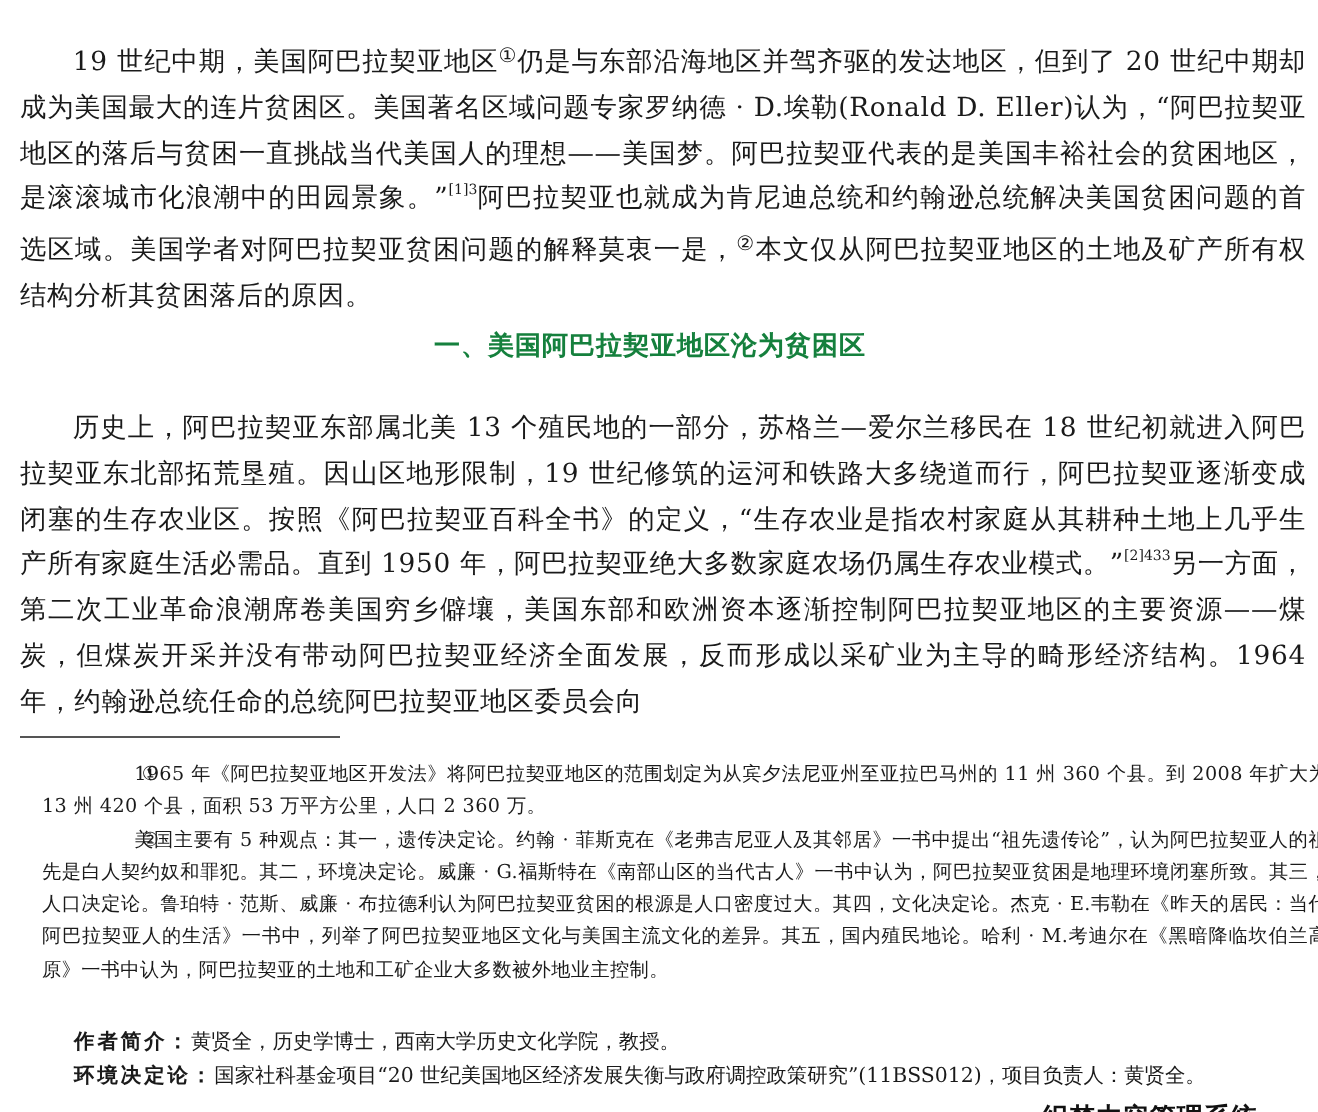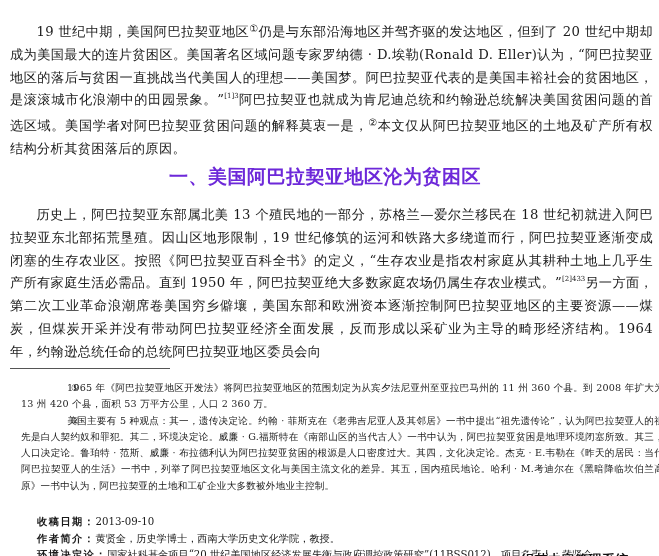--- a/index.html
+++ b/index.html
@@ -12,21 +12,21 @@
   .body-text {
     position: absolute; left: 10px; width: 643px;
     font-size: 13.2px; line-height: 22.8px; letter-spacing: 0.35px;
     text-align: justify; text-justify: inter-character;
   }
   .body-text p { margin: 0; text-indent: 2em; }
   .p1 { top: 6px; }
   .heading {
     position: absolute; top: 152px; left: 0; width: 650px; text-align: center;
     font-family: "DejaVu Sans", "Liberation Sans", sans-serif;
-    font-weight: bold; font-size: 19px; letter-spacing: 0.5px; color: #6d28d9;
+    font-weight: bold; font-size: 13px; letter-spacing: 0.5px; color: #15803d;
   }
   .p2 { top: 192px; }
   sup { font-size: 7px; line-height: 0; vertical-align: 6px; letter-spacing: 0; }
   .circled { font-size: 10px; vertical-align: 4px; }
   .fn-rule {
     position: absolute; left: 10px; top: 356px; width: 160px; height: 0;
     border-top: 1px solid #555;
   }
   .footnotes {
     position: absolute; left: 10px; top: 368px; width: 643px;
@@ -69,21 +69,20 @@
   </div>
 
   <div class="fn-rule"></div>
 
   <div class="footnotes">
     <p><span class="fn-num">①</span><span>1965 年《阿巴拉契亚地区开发法》将阿巴拉契亚地区的范围划定为从宾夕法尼亚州至亚拉巴马州的 11 州 360 个县。到 2008 年扩大为 13 州 420 个县，面积 53 万平方公里，人口 2 360 万。</span></p>
     <p><span class="fn-num">②</span><span>美国主要有 5 种观点：其一，遗传决定论。约翰 · 菲斯克在《老弗吉尼亚人及其邻居》一书中提出“祖先遗传论”，认为阿巴拉契亚人的祖先是白人契约奴和罪犯。其二，环境决定论。威廉 · G.福斯特在《南部山区的当代古人》一书中认为，阿巴拉契亚贫困是地理环境闭塞所致。其三，人口决定论。鲁珀特 · 范斯、威廉 · 布拉德利认为阿巴拉契亚贫困的根源是人口密度过大。其四，文化决定论。杰克 · E.韦勒在《昨天的居民：当代阿巴拉契亚人的生活》一书中，列举了阿巴拉契亚地区文化与美国主流文化的差异。其五，国内殖民地论。哈利 · M.考迪尔在《黑暗降临坎伯兰高原》一书中认为，阿巴拉契亚的土地和工矿企业大多数被外地业主控制。</span></p>
   </div>
 
   <div class="meta">
-    <div class="row"><span class="lbl">收稿日期：</span><span>2013-09-10</span></div>
     <div class="row"><span class="lbl">作者简介：</span><span>黄贤全，历史学博士，西南大学历史文化学院，教授。</span></div>
     <div class="row"><span class="lbl">环境决定论：</span><span>国家社科基金项目“20 世纪美国地区经济发展失衡与政府调控政策研究”(11BSS012)，项目负责人：黄贤全。</span></div>
   </div>
 
   <div class="watermark">
     <div class="wm1">织梦内容管理系统</div>
     <div class="wm2">DEDECMS.COM</div>
   </div>
 
 </div>

